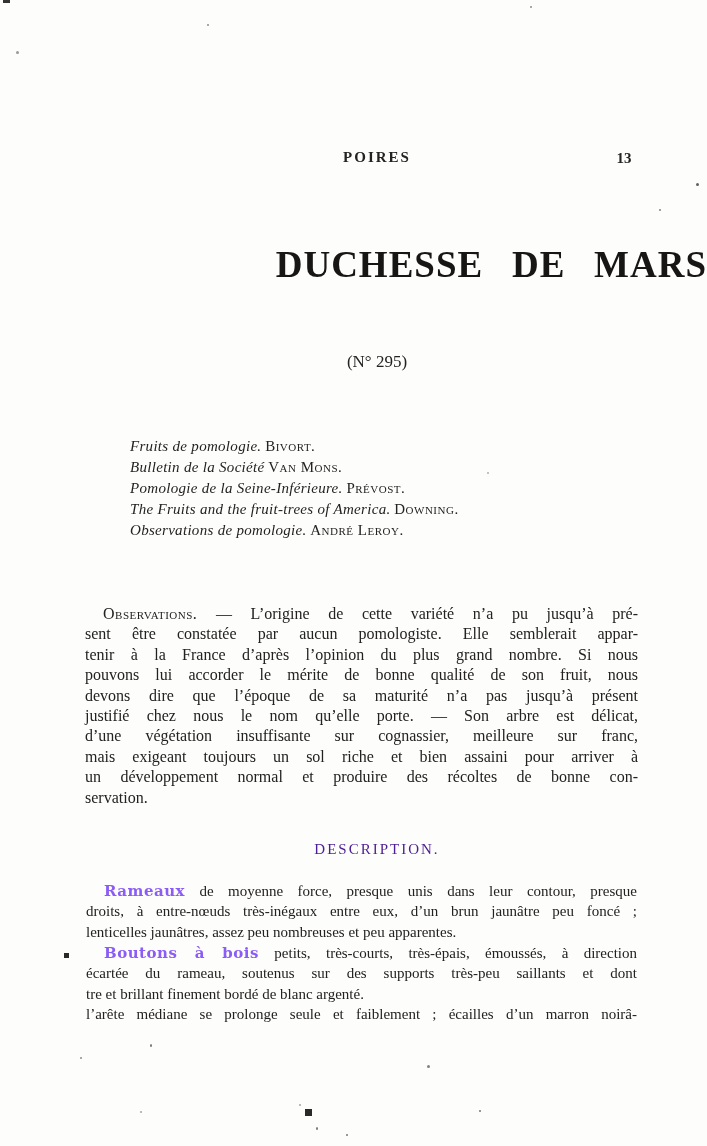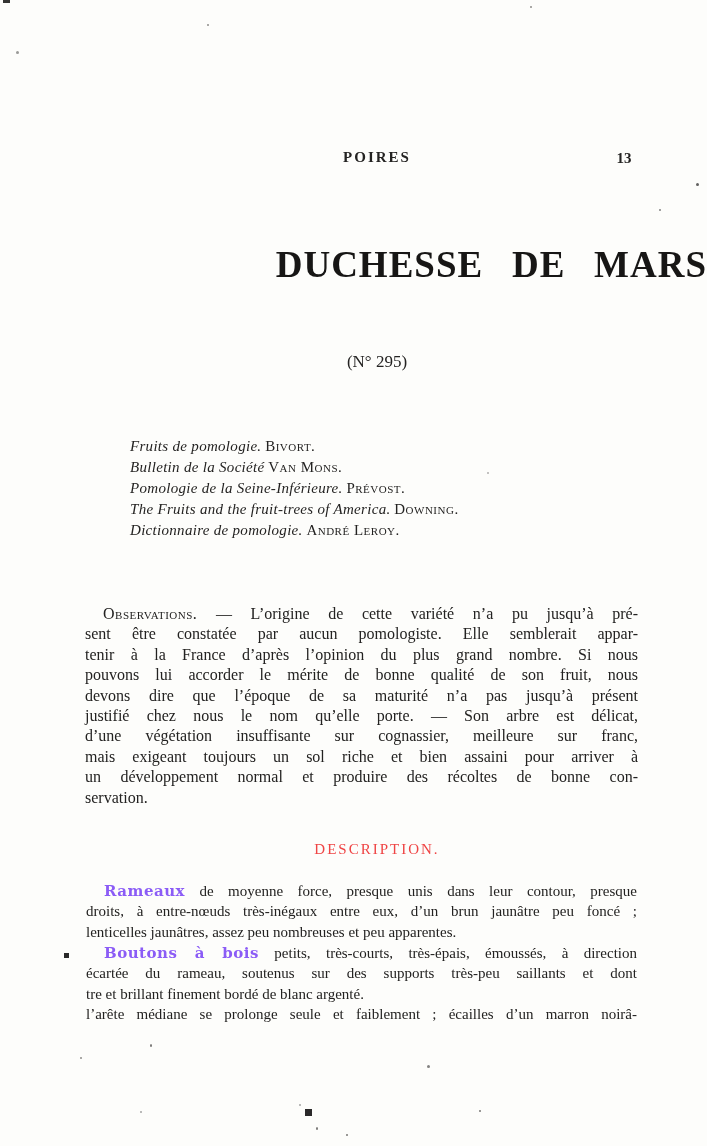--- a/index.html
+++ b/index.html
@@ -70,21 +70,21 @@
     text-align-last: justify;
     white-space: normal;
   }
   .tline.first { text-indent: 18px; }
   .tline.last { text-align-last: left; }
   .sc { font-variant: small-caps; letter-spacing: 0.5px; }
   .description-heading {
     top: 841px;
     font-size: 15px;
     letter-spacing: 2px;
-    color: #ef4444;
+    color: #4c1d95;
   }
   .body-para { font-size: 15px; }
   .body-para .tline { height: 20.4px; line-height: 20.4px; }
   .rameaux { left: 86px; top: 881px; width: 551px; }
   .boutons { left: 86px; top: 943px; width: 551px; }
   .bold-lead {
     font-family: "DejaVu Serif", "Liberation Serif", serif;
     font-weight: bold;
     letter-spacing: 0.5px;
     color: #8b5cf6;
@@ -106,21 +106,21 @@
 
   <div class="centered variety-title">DUCHESSE  DE  MARS</div>
 
   <div class="centered variety-number">(N° 295)</div>
 
   <div class="bibliography">
     <div class="bib-entry"><span class="bib-title">Fruits de pomologie.</span> <span class="bib-author">Bivort.</span></div>
     <div class="bib-entry"><span class="bib-title">Bulletin de la Société</span> <span class="bib-author">Van Mons.</span></div>
     <div class="bib-entry"><span class="bib-title">Pomologie de la Seine-Inférieure.</span> <span class="bib-author">Prévost.</span></div>
     <div class="bib-entry"><span class="bib-title">The Fruits and the fruit-trees of America.</span> <span class="bib-author">Downing.</span></div>
-    <div class="bib-entry"><span class="bib-title">Dictionnaire de pomologie.</span> <span class="bib-author">André Leroy.</span></div>
+    <div class="bib-entry"><span class="bib-title">Observations de pomologie.</span> <span class="bib-author">André Leroy.</span></div>
   </div>
 
   <div class="para observations">
     <div class="tline first"><span class="sc">Observations.</span><span> — L’origine de cette variété n’a pu jusqu’à pré-</span></div>
     <div class="tline">sent être constatée par aucun pomologiste. Elle semblerait appar-</div>
     <div class="tline">tenir à la France d’après l’opinion du plus grand nombre. Si nous</div>
     <div class="tline">pouvons lui accorder le mérite de bonne qualité de son fruit, nous</div>
     <div class="tline">devons dire que l’époque de sa maturité n’a pas jusqu’à présent</div>
     <div class="tline">justifié chez nous le nom qu’elle porte. — Son arbre est délicat,</div>
     <div class="tline">d’une végétation insuffisante sur cognassier, meilleure sur franc,</div>

